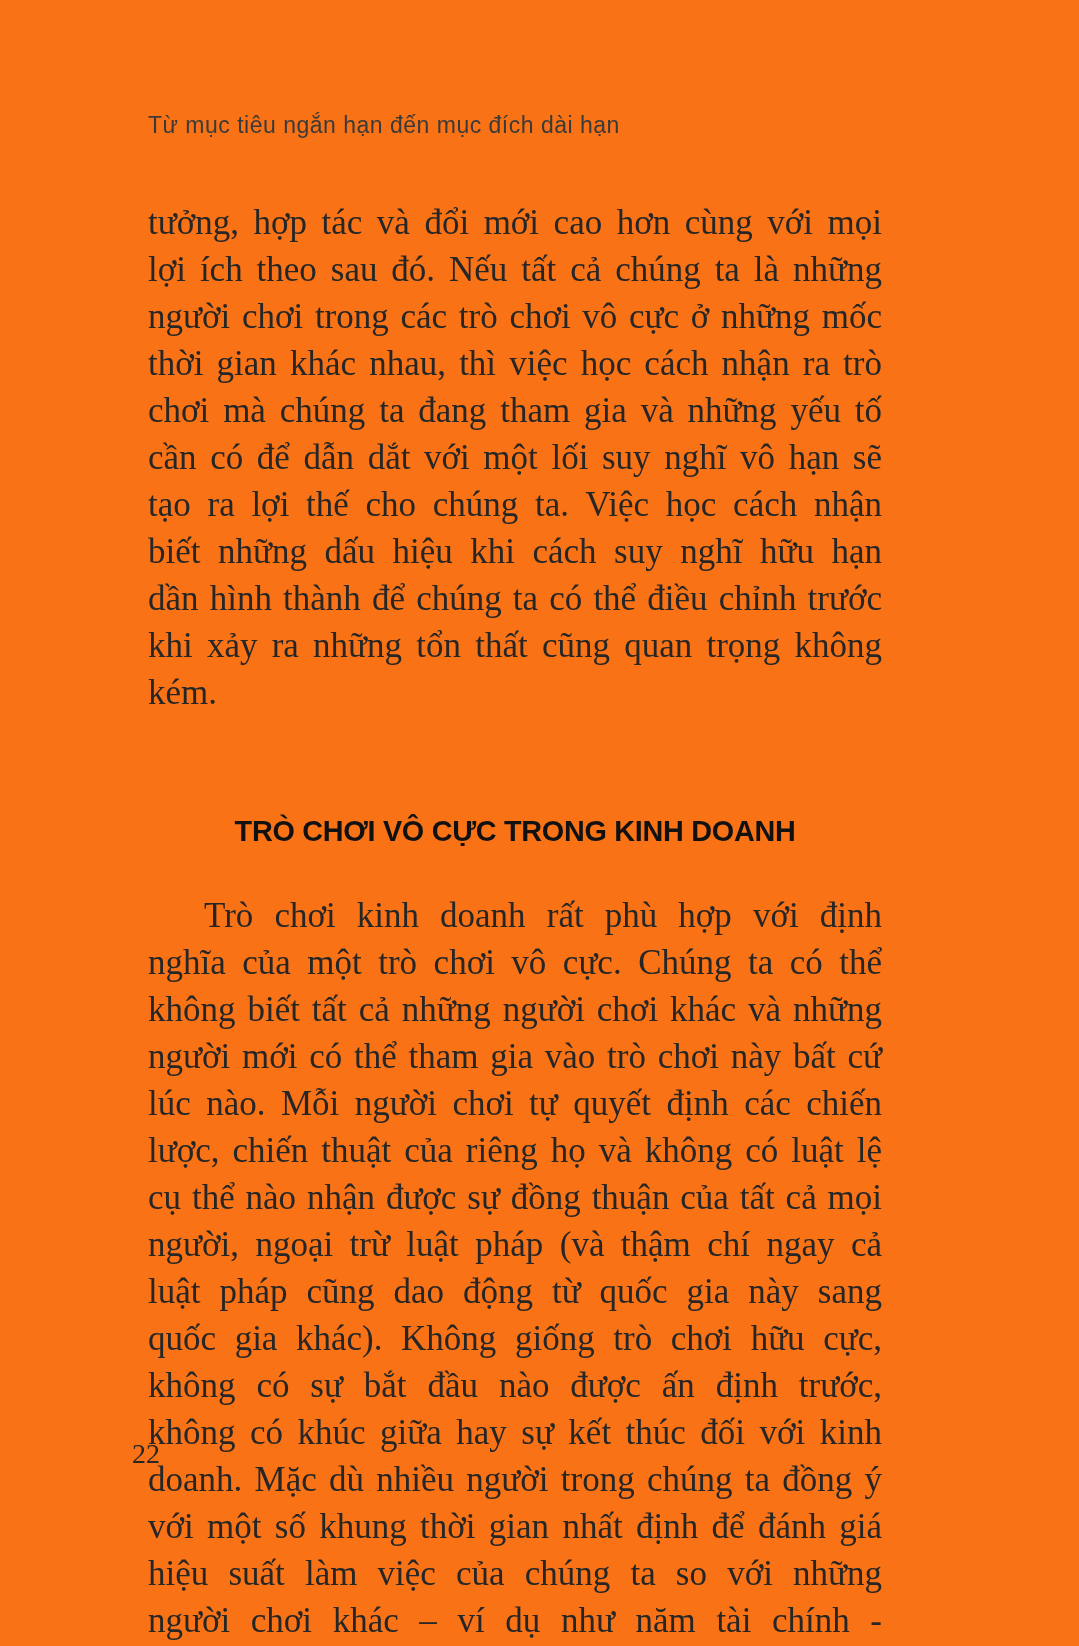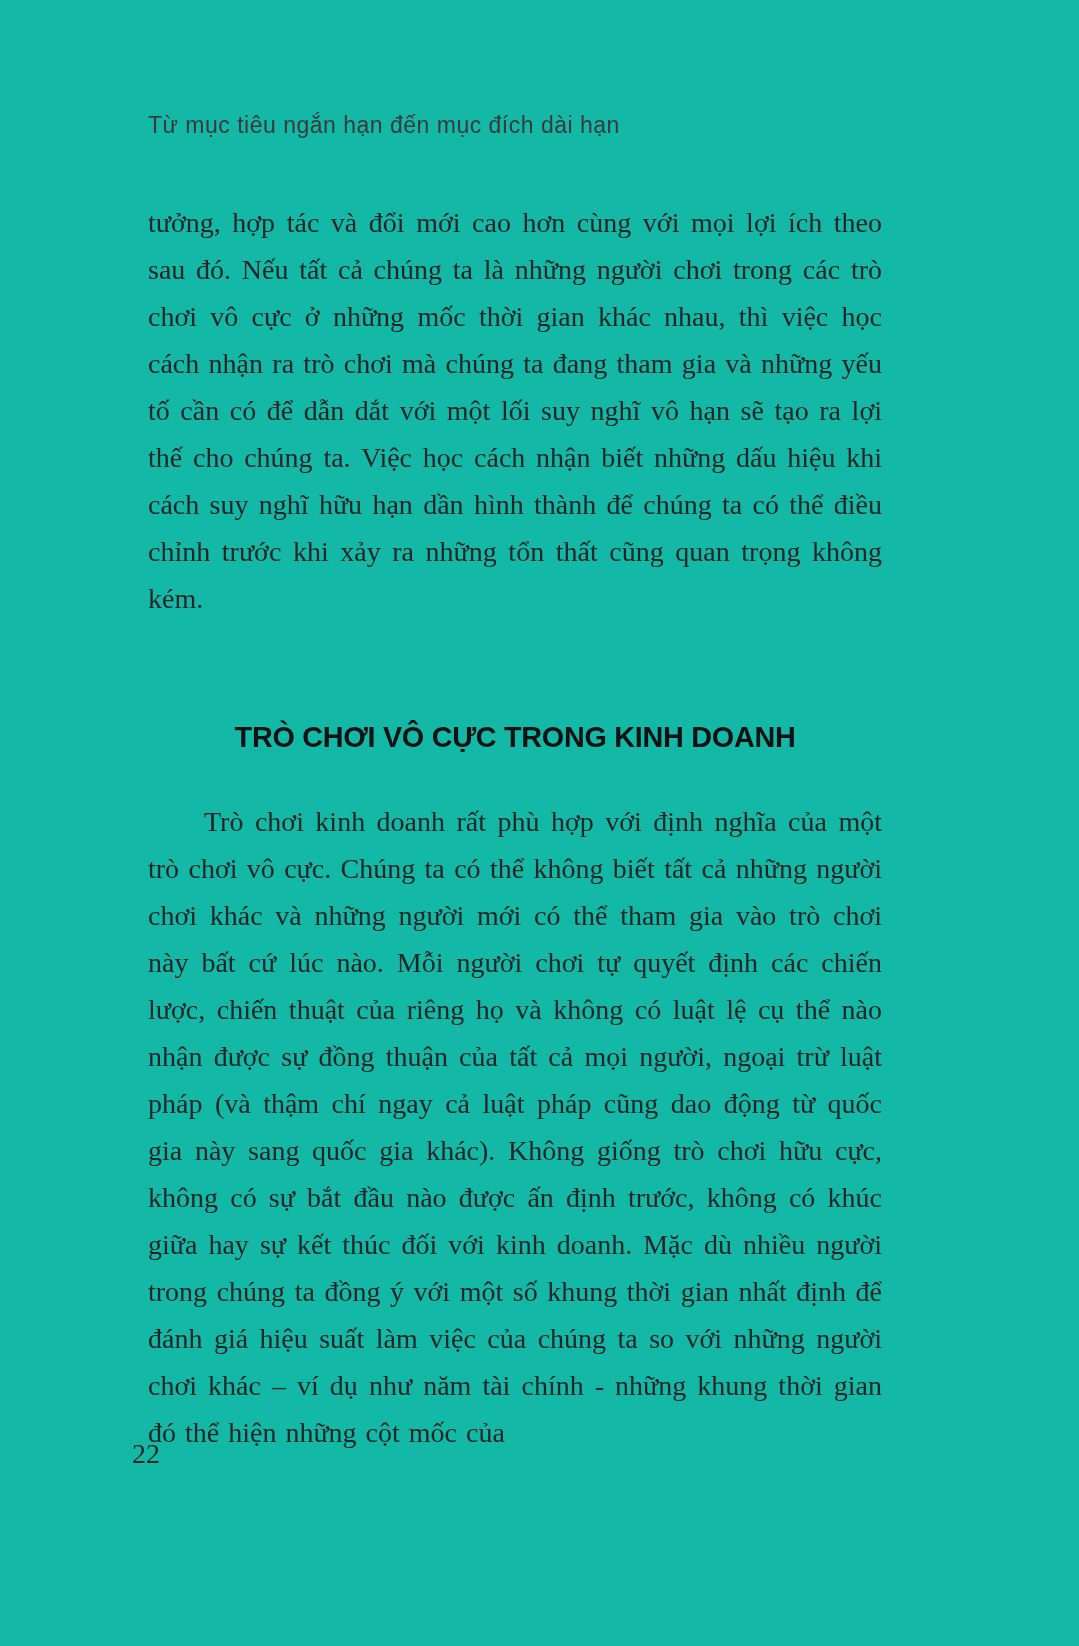--- a/index.html
+++ b/index.html
@@ -5,41 +5,41 @@
   html, body {
     margin: 0;
     padding: 0;
     background: #ffffff;
   }
   .page {
     position: relative;
     width: 1079px;
     height: 1646px;
     margin: 0 auto;
-    background: #14b8a6;
+    background: #f97316;
     box-sizing: border-box;
     overflow: hidden;
   }
   .content {
     position: absolute;
     left: 148px;
     top: 0;
     width: 734px;
   }
   .running-header {
     margin-top: 112px;
     font-family: "Liberation Sans", "DejaVu Sans", sans-serif;
     font-size: 23px;
     font-weight: 400;
     letter-spacing: 0.5px;
     color: #3a3a3a;
   }
   .body-text {
     font-family: "Liberation Serif", "DejaVu Serif", serif;
-    font-size: 28px;
+    font-size: 35px;
     line-height: 47px;
     color: #262626;
     text-align: justify;
     word-spacing: 2px;
   }
   .para-1 {
     margin-top: 60px;
   }
   .section-heading {
     margin-top: 98px;

